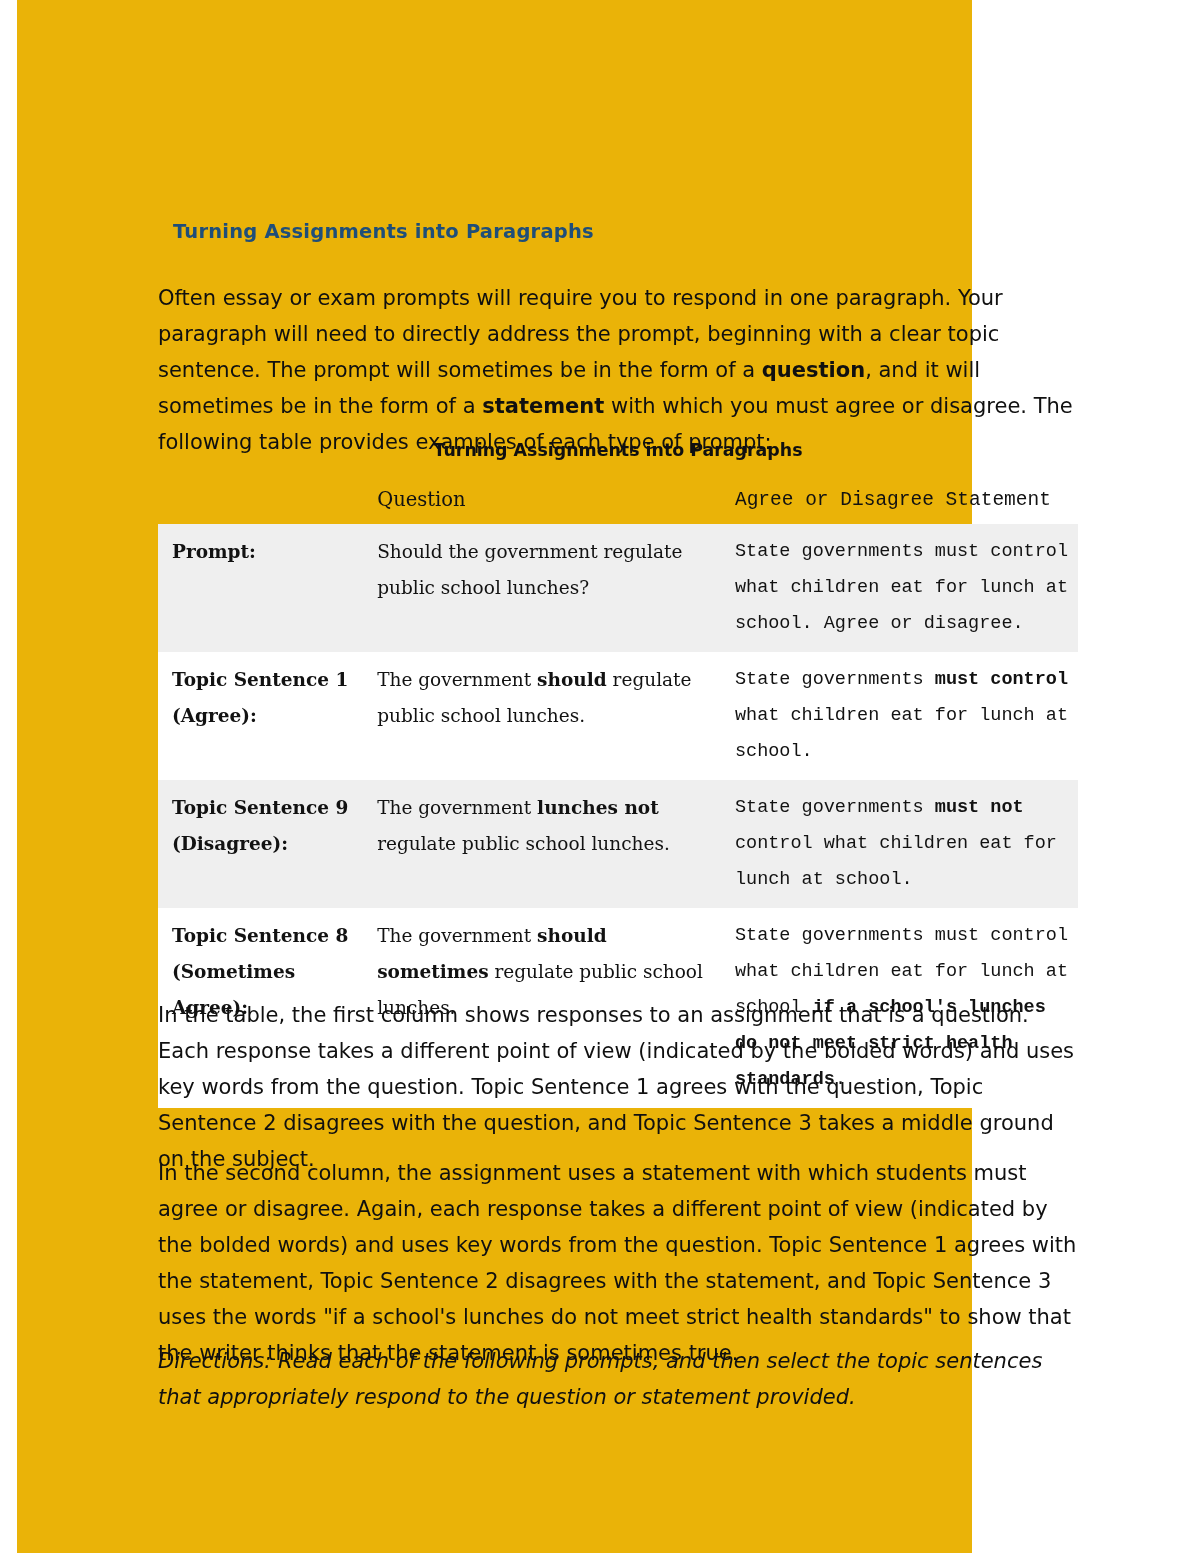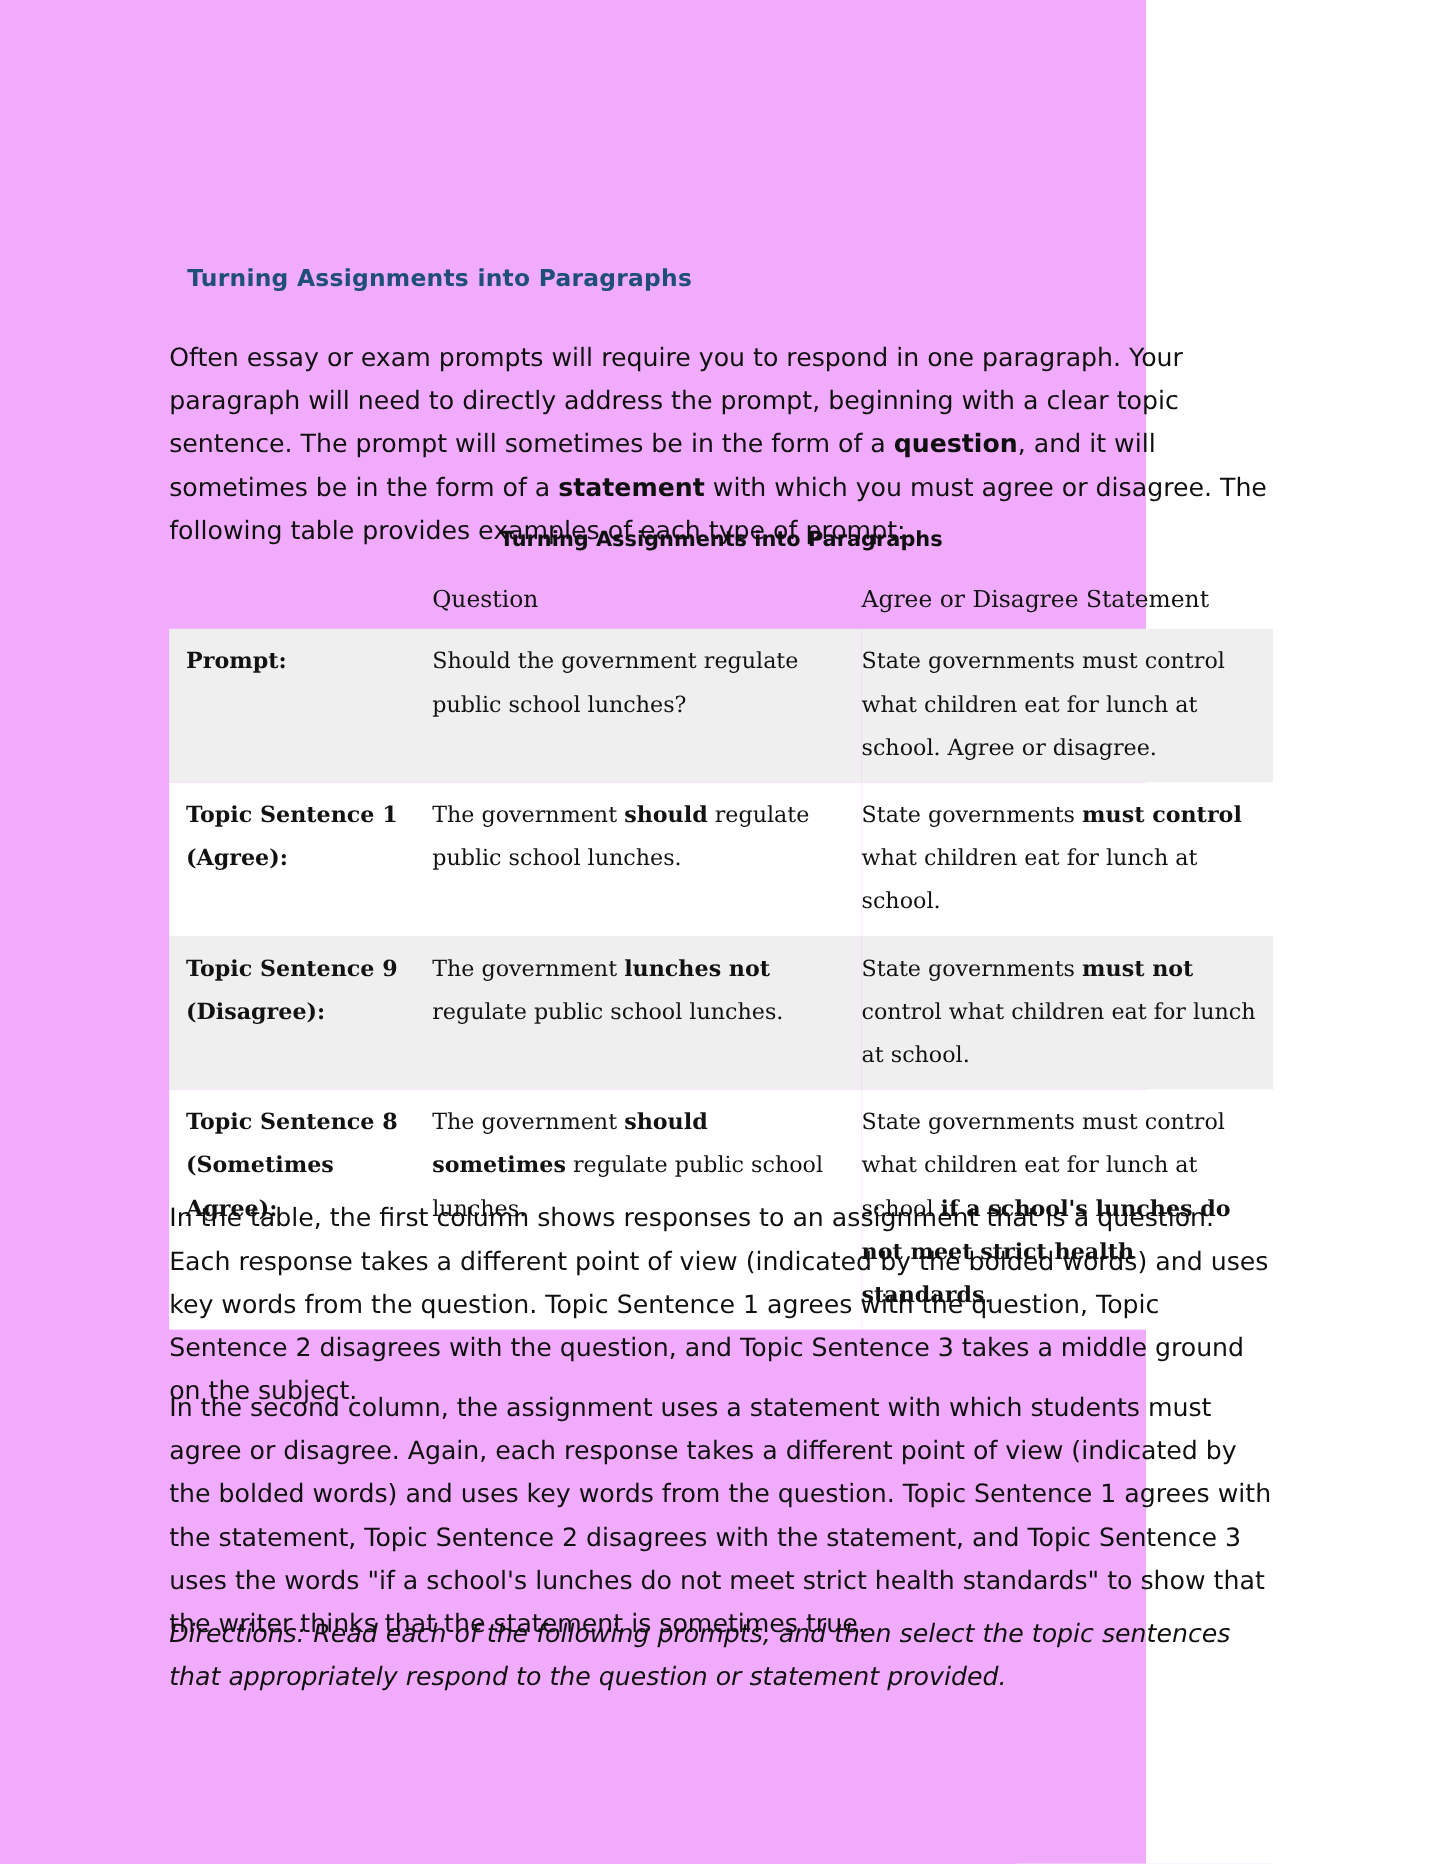--- a/index.html
+++ b/index.html
@@ -10,25 +10,25 @@
   body {
     width: 1200px;
     height: 1553px;
     position: relative;
     font-family: "DejaVu Sans", sans-serif;
     color: #000000;
     overflow: hidden;
   }
   .page {
     position: absolute;
-    left: 0;
+    left: 17px;
     top: 0;
     width: 955px;
     height: 1553px;
-    background: #f0abfc;
+    background: #eab308;
   }
   .content {
     position: absolute;
     left: 141px;
     top: 0;
     width: 920px;
   }
 
   
   .doc-title {
@@ -88,21 +88,21 @@
     color: #121212;
   }
   .prompt-table th,
   .prompt-table td {
     vertical-align: top;
     padding: 0;
     border: 0;
   }
   .prompt-table .col-label { width: 199px; }
   .prompt-table .col-q     { width: 357px; }
-  .prompt-table .col-a     { width: 364px; }
+  .prompt-table .col-a     { width: 364px; font-family: Liberation Mono, monospace; }
 
   .prompt-table thead th {
     font-weight: normal;
     text-align: left;
     height: 35px;
     line-height: 30px;
     font-size: 19.5px;
     padding-bottom: 4px;
   }
   .prompt-table thead th.col-label { padding-left: 14px; }

